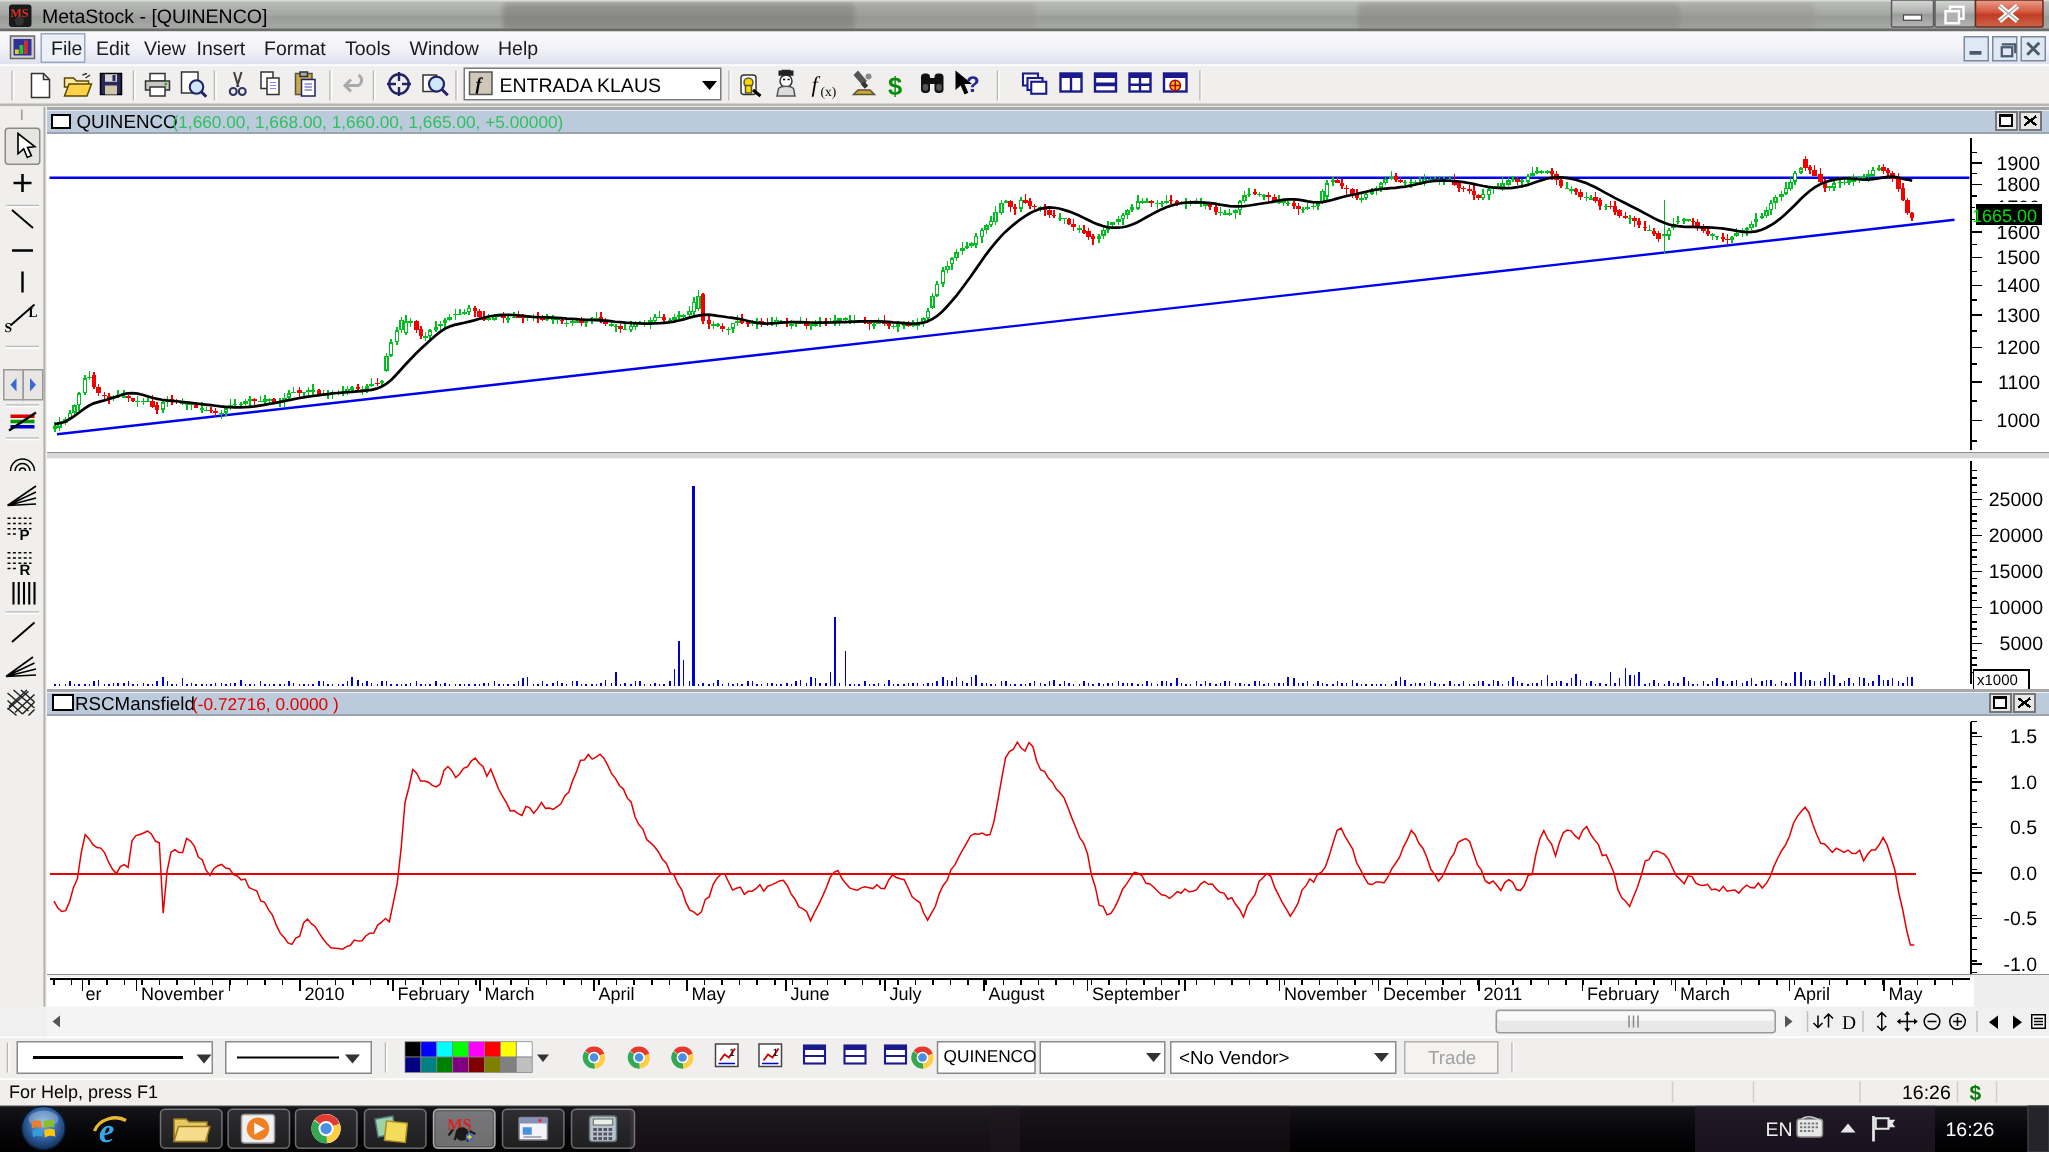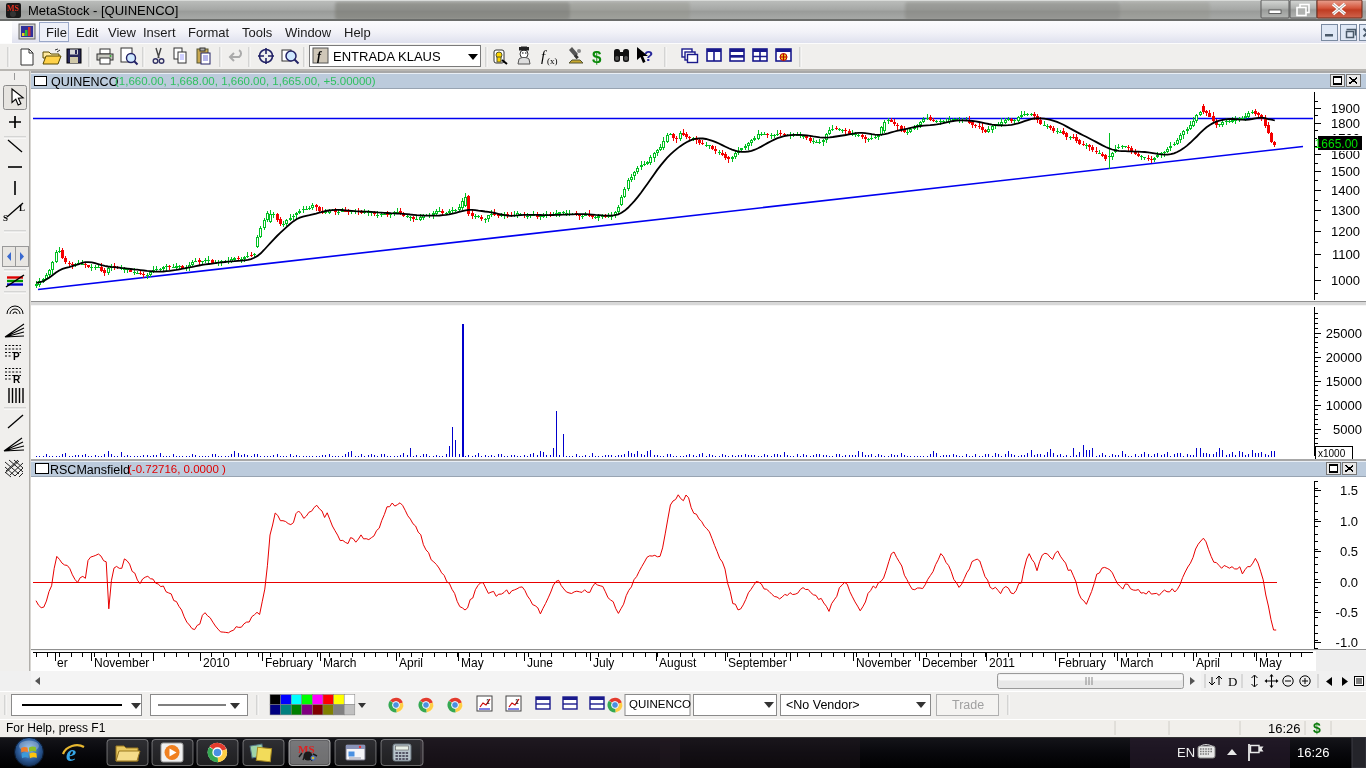--- a/index.html
+++ b/index.html
@@ -1,19 +1,19 @@
 <!DOCTYPE html>
 <html><head><meta charset="utf-8">
 <style>
 * { margin:0; padding:0; box-sizing:border-box; }
 html,body { width:1366px; height:768px; overflow:hidden; background:#fff;
   font-family:"Liberation Sans", sans-serif; }
 #root { position:relative; width:1366px; height:768px; }
 #titlebar { position:absolute; left:0; top:0; width:1366px; height:21px; }
-#menubar { position:absolute; left:12px; top:21px; width:1102px; height:22px; }
+#menubar { position:absolute; left:0; top:21px; width:1102px; height:22px; }
 #toolbar { position:absolute; left:0; top:43px; width:1366px; height:28px; }
 #leftbar { position:absolute; left:0; top:71px; width:31px; height:620px; }
 #scrollrow { position:absolute; left:0; top:671px; width:1366px; height:20px; }
 #btoolbar { position:absolute; left:0; top:691px; width:1366px; height:28px; }
 #statusbar { position:absolute; left:0; top:719px; width:1232px; height:18px; }
 #taskbar { position:absolute; left:0; top:737px; width:1366px; height:31px; }
 .mi { font:13px "Liberation Sans"; fill:#1a1a1a; }
 .ax { font:13px "Liberation Sans"; fill:#000; }
 .axs { font:10px "Liberation Sans"; fill:#000; }
 .mo { font:12px "Liberation Sans"; fill:#000; }

